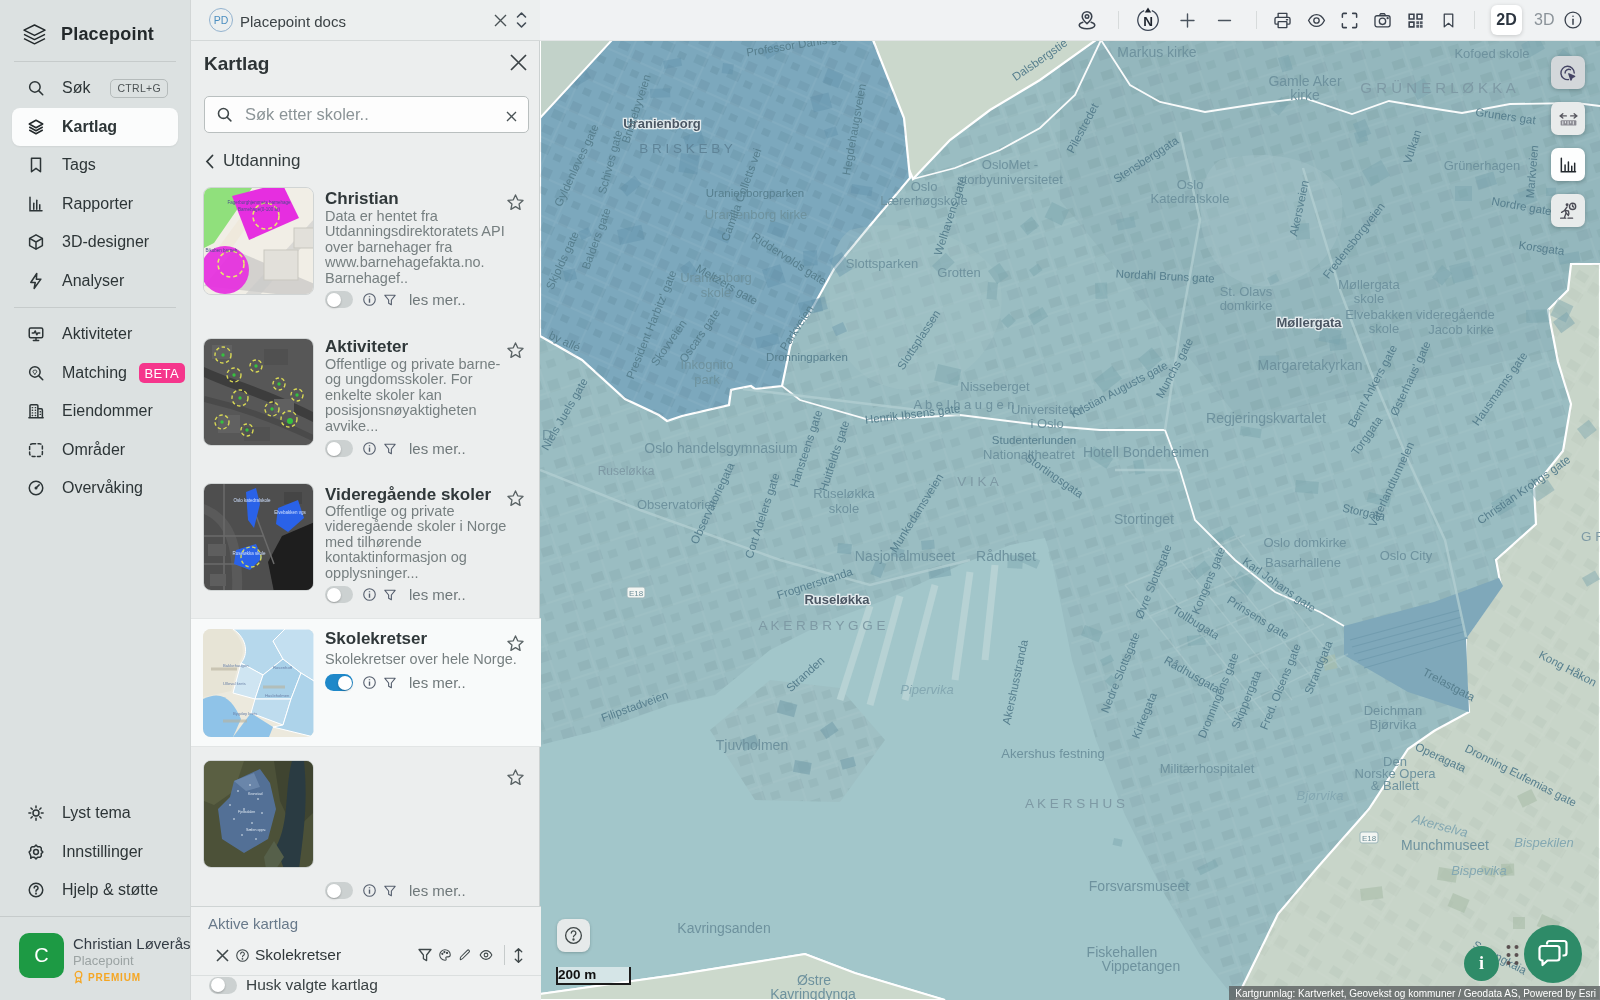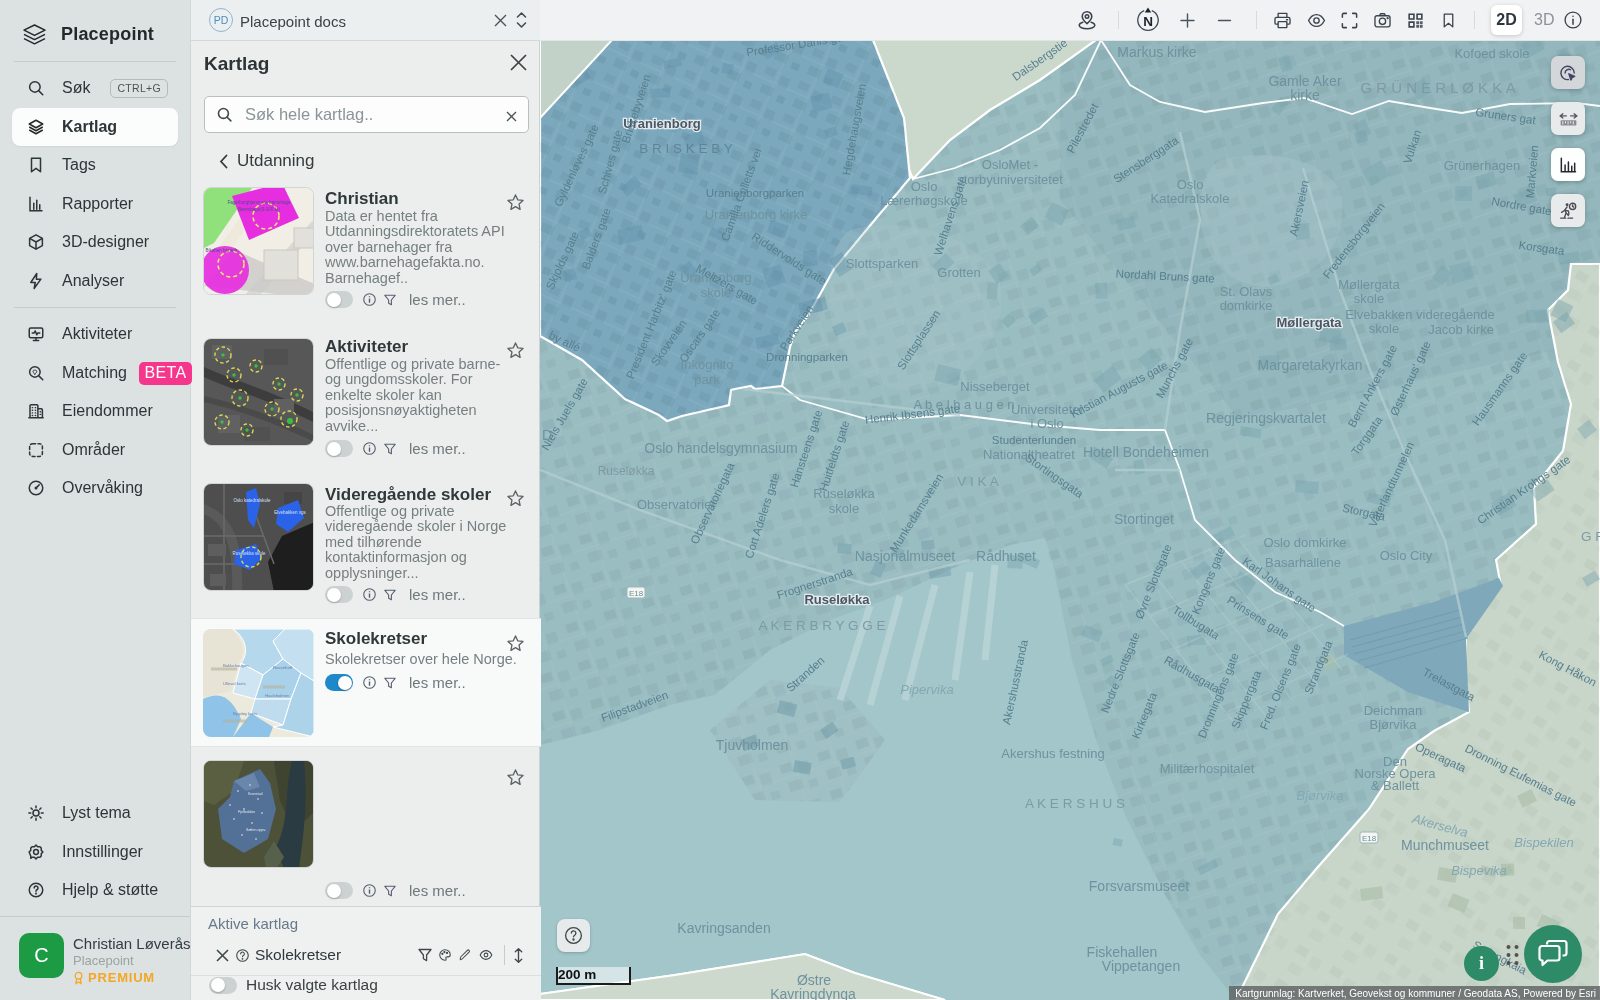--- a/index.html
+++ b/index.html
@@ -7,35 +7,35 @@
 .abs { position:absolute; }
 
 #sidebar { position:absolute; left:0; top:0; width:190px; height:1000px; background:#dce1e1; z-index:5; }
 .logo { position:absolute; left:22px; top:24px; display:flex; align-items:center; }
 .logo span { font-size:18px; font-weight:bold; color:#23292b; margin-left:14px; letter-spacing:0.2px; }
 .sdiv { position:absolute; left:14px; right:14px; height:1px; background:#c6cbcb; }
 .nav { position:absolute; left:12px; width:166px; height:38px; display:flex; align-items:center; border-radius:8px; color:#2d3537; font-size:16px; }
 .nav svg { margin-left:15px; margin-right:17px; flex:none; }
 .nav.sel { background:#fbfcfc; box-shadow:0 1px 2px rgba(0,0,0,.06); font-weight:bold; }
 .kbd { position:absolute; right:10px; font-size:10.5px; color:#4c5254; border:1px solid #b5bbbb; border-radius:5px; padding:2.5px 6px; background:transparent; letter-spacing:.3px;}
-.beta { background:#f5368c; color:#fff; font-size:16px; border-radius:5px; padding:2.5px 5.5px; margin-left:12px; letter-spacing:.4px;}
+.beta { background:#f5368c; color:#fff; font-size:13px; border-radius:5px; padding:2.5px 5.5px; margin-left:12px; letter-spacing:.4px;}
 .user { position:absolute; left:19px; top:933px; }
 .avatar { width:45px; height:45px; background:#1d9a44; border-radius:10px; color:#fff; font-size:20px; display:flex; align-items:center; justify-content:center; }
 .uname { position:absolute; left:54px; top:2px; width:130px; font-size:15px; color:#333b44; white-space:nowrap; }
 .usub { position:absolute; left:54px; top:20px; font-size:13px; color:#9ba3a3; }
-.uprem { position:absolute; left:54px; top:37px; font-size:13px; font-weight:bold; color:#f5a623; letter-spacing:.8px; display:flex; align-items:center;}
+.uprem { position:absolute; left:54px; top:37px; font-size:10px; font-weight:bold; color:#f5a623; letter-spacing:.8px; display:flex; align-items:center;}
 
 #panel { position:absolute; left:190px; top:0; width:350px; height:1000px; background:#eceeee; z-index:4; border-left:1px solid #d2d6d6; border-right:1px solid #ccd1d1;}
 #ptop { position:absolute; left:0; top:0; width:350px; height:41px; background:#ecefef; border-bottom:1px solid #d4d8d8; }
 .pd { position:absolute; left:18px; top:8px; width:24px; height:24px; border:1.5px solid #93b3cf; border-radius:50%; color:#4b8ec0; font-size:10.5px; display:flex; align-items:center; justify-content:center; }
 #ptop .t { position:absolute; left:49px; top:13px; font-size:15px; color:#3b4245; }
 h1.kart { position:absolute; left:13px; top:53px; font-size:19px; color:#2e3436; }
 .searchbox { position:absolute; left:13px; top:96px; width:325px; height:37px; background:#fdfdfd; border:1px solid #b9bfbf; border-radius:5px; display:flex; align-items:center; }
 .searchbox .ph { color:#8b9497; font-size:16.5px; margin-left:12px; }
-.back { position:absolute; left:28px; top:151px; font-size:17px; color:#333b3d; display:flex; align-items:center;}
+.back { position:absolute; left:14px; top:151px; font-size:17px; color:#333b3d; display:flex; align-items:center;}
 .card { position:absolute; left:0; width:350px; }
 .thumb { position:absolute; left:12px; top:0; width:111px; height:108px; border-radius:8px; overflow:hidden; border:1px solid #d0d4d4;}
 .ct { position:absolute; left:134px; top:2px; font-size:17px; font-weight:bold; color:#30383a; line-height:20px; width:170px;}
 .cd { position:absolute; left:134px; width:200px; font-size:14.5px; color:#767f80; line-height:15.4px; }
 .crow { position:absolute; left:134px; display:flex; align-items:center; }
 .tog { width:28px; height:17px; border-radius:9px; background:#ccd1d1; position:relative; flex:none;}
 .tog i { position:absolute; top:1.5px; left:1.5px; width:14px; height:14px; border-radius:50%; background:#fff; box-shadow:0 1px 2px rgba(0,0,0,.25);}
 .tog.on { background:#1e88c9; }
 .tog.on i { left:auto; right:1.5px; }
 .lesmer { font-size:15px; color:#6f787a; margin-left:13px; }
@@ -202,21 +202,21 @@
   </div>
   <h1 class="kart">Kartlag</h1>
   <svg class="abs" style="left:319px;top:54px" width="17" height="17" viewBox="0 0 17 17" stroke="#3b4245" stroke-width="1.7">
       <path d="M1 1 L16 16 M16 1 L1 16"></path>
     </svg>
   <div class="searchbox">
     <svg style="margin-left:11px" width="17" height="17" viewBox="0 0 24 24" fill="none" stroke="#3f4749" stroke-width="2.2" stroke-linecap="round">
         <circle cx="10.5" cy="10.5" r="7"></circle>
         <path d="M15.8 15.8 L21 21"></path>
       </svg>
-    <span class="ph">Søk hele kartlag..</span>
+    <span class="ph">Søk etter skoler..</span>
     <svg class="abs" style="left:301px;top:14px" width="11" height="11" viewBox="0 0 11 11" stroke="#4a5356" stroke-width="1.3">
         <path d="M1 1 L10 10 M10 1 L1 10"></path>
       </svg>
   </div>
   <div class="back">
     <svg width="9" height="15" viewBox="0 0 9 15" fill="none" stroke="#333b3d" stroke-width="1.8" stroke-linecap="round" style="margin-right:9px">
         <path d="M7.5 1.5 L2 7.5 L7.5 13.5"></path>
       </svg>
     Utdanning
   </div>

